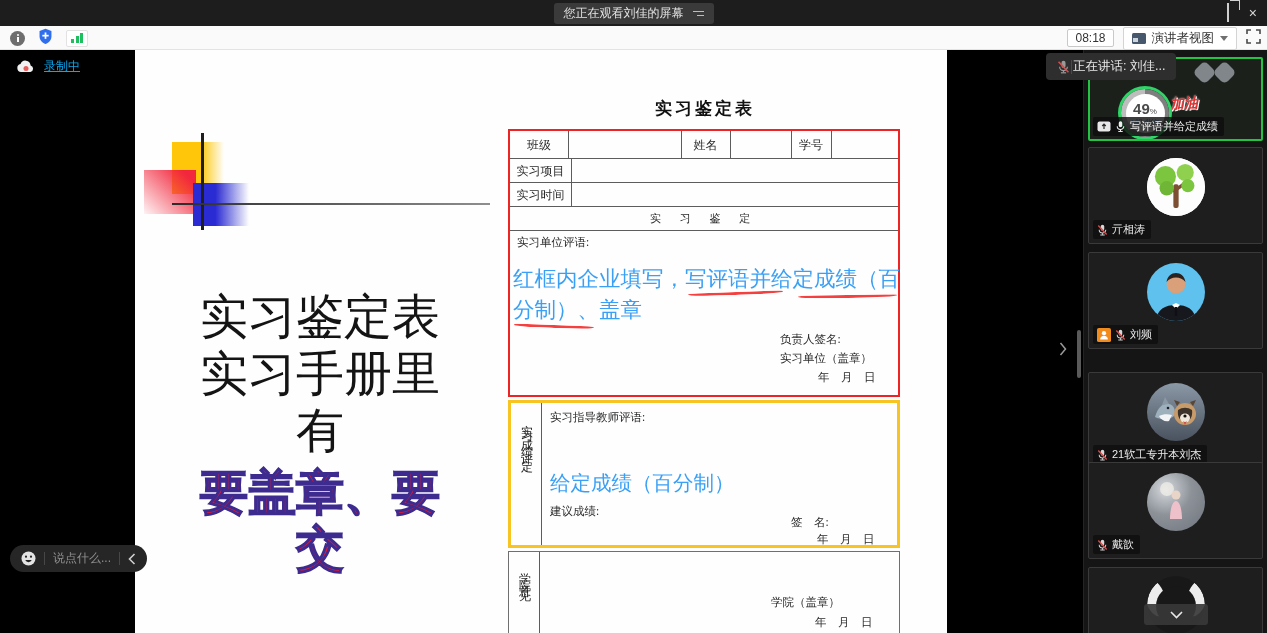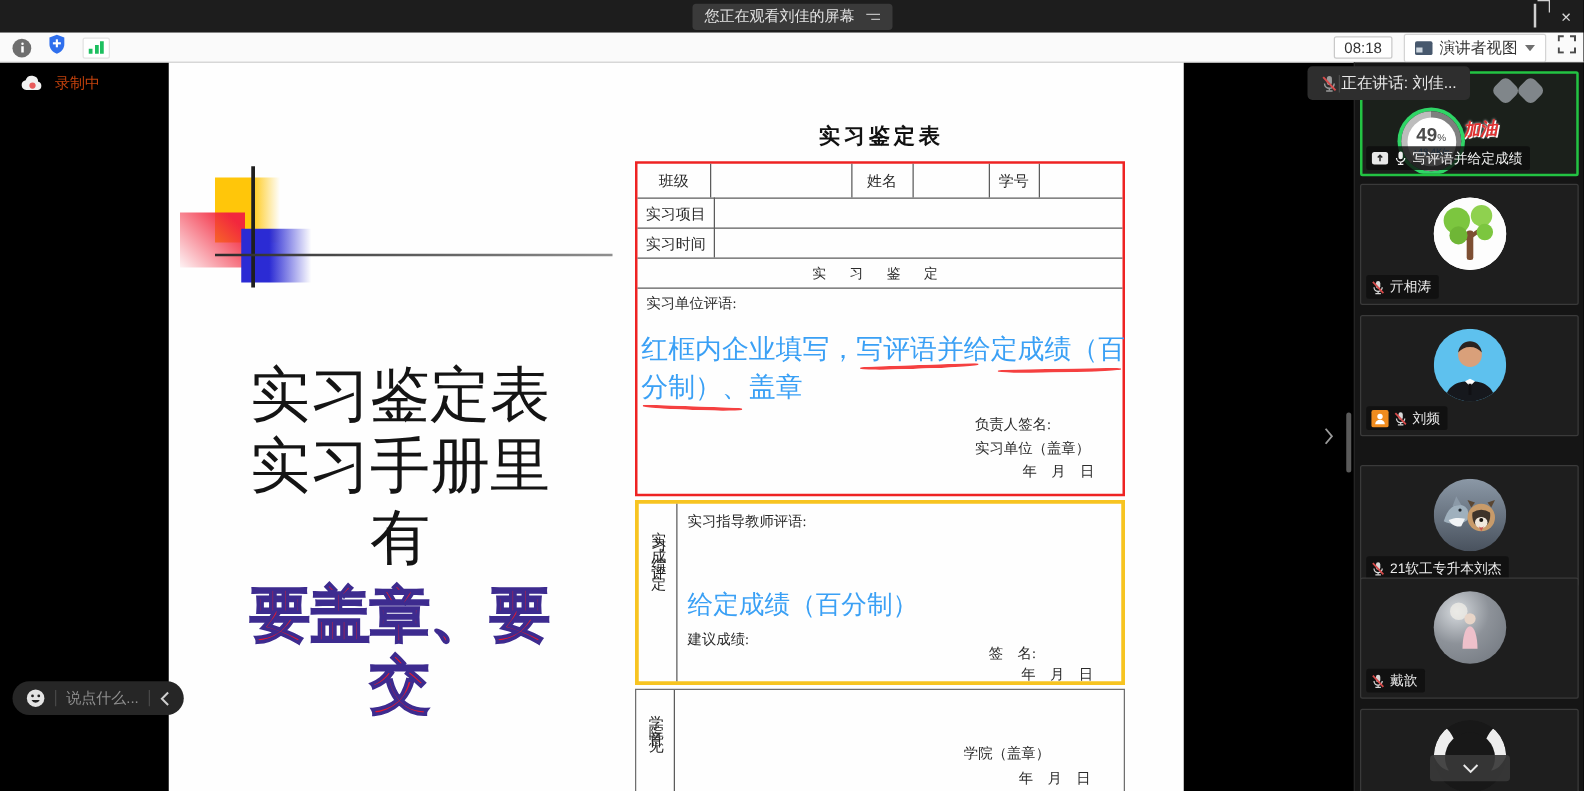--- a/index.html
+++ b/index.html
@@ -64,21 +64,21 @@
   .vl{position:absolute;width:1px;background:#5c5c5c;}
   .cell-label{position:absolute;font-family:"Liberation Serif","DejaVu Serif",serif;font-size:12px;color:#2b2b2b;text-align:center;}
   .small-serif{position:absolute;font-family:"Liberation Serif","DejaVu Serif",serif;font-size:11.5px;color:#2b2b2b;white-space:nowrap;}
   .note-blue{position:absolute;color:#3aa0f5;font-weight:500;white-space:nowrap;}
   .red-underline{position:absolute;height:4px;border-bottom:3px solid #f54040;border-radius:45%;}
   .vert{position:absolute;writing-mode:vertical-lr;text-orientation:upright;
       font-family:"Liberation Serif","DejaVu Serif",serif;font-size:12px;color:#222;letter-spacing:7px;}
 
   
   #recording{position:absolute;left:16px;top:58px;display:flex;align-items:center;gap:8px;}
-  #recording .t{font-size:12px;color:#c2410c;}
+  #recording .t{font-size:12px;color:#0ea5e9;text-decoration:underline;}
   #chat-pill{position:absolute;left:10px;top:545px;height:27px;border-radius:14px;background:#262626;
       display:flex;align-items:center;gap:8px;padding:0 11px;}
   #chat-pill .ph{font-size:12px;color:#8f8f8f;white-space:nowrap;}
   .pill-div{width:1px;height:13px;background:#474747;}
 
   
   #sidebar{position:absolute;left:1083px;top:50px;width:184px;height:583px;background:#151515;border-left:1px solid #242424;}
   .tile{position:absolute;left:4px;width:175px;height:97px;background:#1e1e1e;border:1px solid #3a3a3a;border-radius:2px;overflow:hidden;}
   #tile-share{top:7px;height:84px;border:2px solid #23c343;background:#1b201b;}
   #tile-p0{top:97px;} #tile-p1{top:202px;} #tile-p2{top:307px;margin-top:15px;} #tile-p3{top:412px;} #tile-p4{top:517px;}

